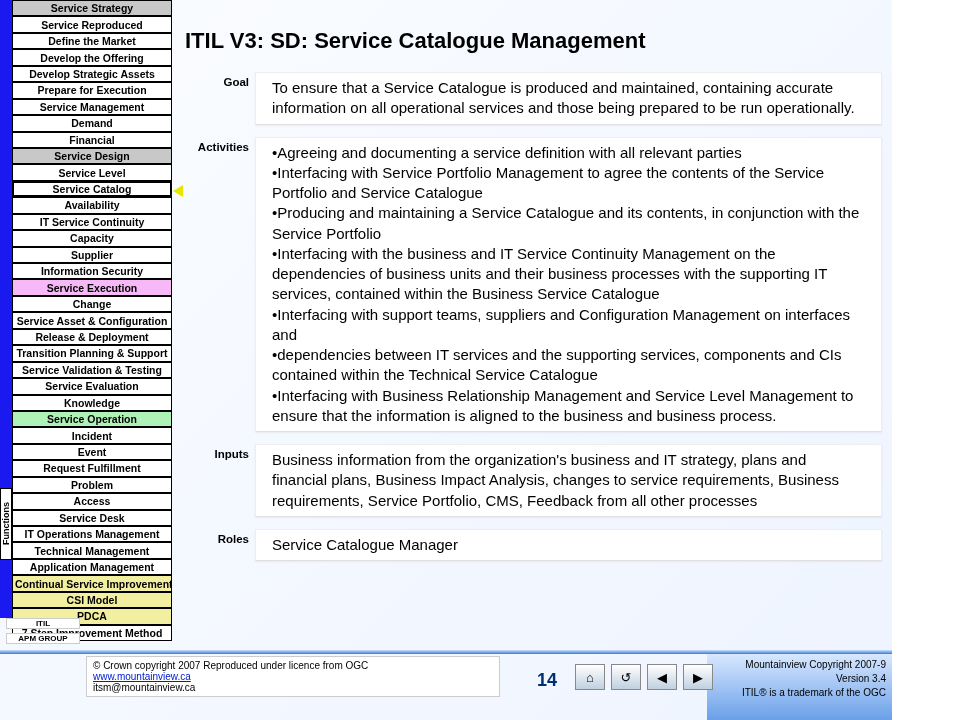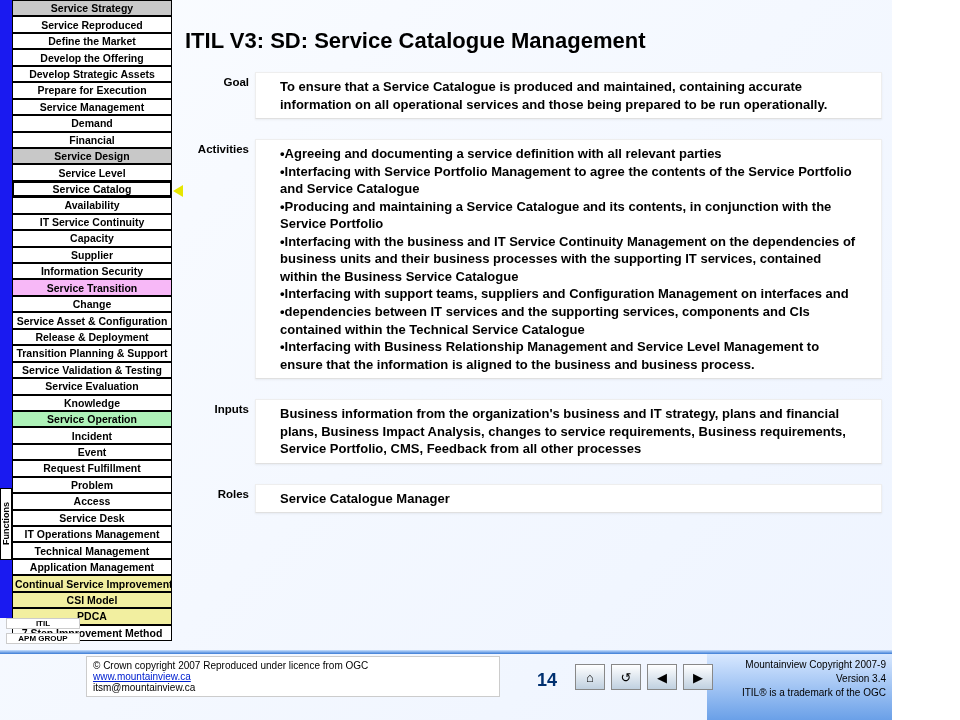--- a/index.html
+++ b/index.html
@@ -11,23 +11,23 @@
   .nav.gray  { background:#c8c8c8; }
   .nav.pink  { background:#f7b8f7; }
   .nav.green { background:#aef2b8; }
   .nav.yellow{ background:#f2efa0; }
   .nav.selected { box-shadow: inset 0 0 0 1px #000; }
   .arrow { position:absolute; left:173px; top:185px; width:0; height:0; border-top:6px solid transparent; border-bottom:6px solid transparent; border-right:10px solid #e6e600; }
   .funclabel { position:absolute; left:0; top:488px; width:12px; height:72px; font-size:9px; font-weight:bold; writing-mode:vertical-rl; transform:rotate(180deg); text-align:center; background:#fff; border:1px solid #000; box-sizing:border-box; }
 
   .main { position:absolute; left:185px; top:28px; right:10px; }
   h1 { font-size:22px; font-weight:bold; margin:0 0 18px 0; color:#000; }
-  .row { display:flex; margin-bottom:20px;justify-content:flex-end; }
+  .row { display:flex; margin-bottom:12px;justify-content:flex-end; }
   .rowlabel { width:64px; font-size:11.5px; font-weight:bold; text-align:right; padding-right:6px; padding-top:4px; }
-  .rowbox { flex:1; background:#fff; border:1px solid #eee; border-bottom:1px solid #e0e0e0; padding:5px 24px; font-size:13px; line-height:1.35; box-shadow:0 1px 2px rgba(0,0,0,.06);font-weight:bold; }
+  .rowbox { flex:1; background:#fff; border:1px solid #eee; border-bottom:1px solid #e0e0e0; padding:5px 16px; font-size:15px; line-height:1.35; box-shadow:0 1px 2px rgba(0,0,0,.06); }
 
   .footer { position:absolute; left:0; right:0; bottom:0; height:102px; }
   .footer .accent { position:absolute; left:0; right:0; top:32px; height:4px; background:linear-gradient(#c8e0ff,#3a7bd5); }
   .footer .accent2 { position:absolute; right:0; top:36px; width:185px; height:66px; background:linear-gradient(#d8e8ff,#6aa0e8); }
   .footer .logos { position:absolute; left:6px; top:0; width:74px; height:100px; font-size:8px; }
   .footer .logos .logo { border:1px solid #ccc; background:#fff; margin-bottom:4px; padding:0 6px; font-weight:bold; text-align:center; }
   .footer .credits { position:absolute; left:86px; top:38px; width:400px; border:1px solid #ccc; background:#fff; font-size:10px; padding:3px 6px; }
   .footer .credits a { color:#0020d0; text-decoration:underline; }
   .footer .pagenum { position:absolute; left:537px; top:52px; font-size:18px; font-weight:bold; color:#003070; }
   .footer .navbtns { position:absolute; left:575px; top:46px; display:flex; gap:6px; }
@@ -51,21 +51,21 @@
       <div class="nav white">Demand</div>
       <div class="nav white">Financial</div>
       <div class="nav gray">Service Design</div>
       <div class="nav white">Service Level</div>
       <div class="nav white selected">Service Catalog</div>
       <div class="nav white">Availability</div>
       <div class="nav white">IT Service Continuity</div>
       <div class="nav white">Capacity</div>
       <div class="nav white">Supplier</div>
       <div class="nav white">Information Security</div>
-      <div class="nav pink">Service Transition</div>
+      <div class="nav pink">Service Execution</div>
       <div class="nav white">Change</div>
       <div class="nav white">Service Asset &amp; Configuration</div>
       <div class="nav white">Release &amp; Deployment</div>
       <div class="nav white">Transition Planning &amp; Support</div>
       <div class="nav white">Service Validation &amp; Testing</div>
       <div class="nav white">Service Evaluation</div>
       <div class="nav white">Knowledge</div>
       <div class="nav green">Service Operation</div>
       <div class="nav white">Incident</div>
       <div class="nav white">Event</div>

